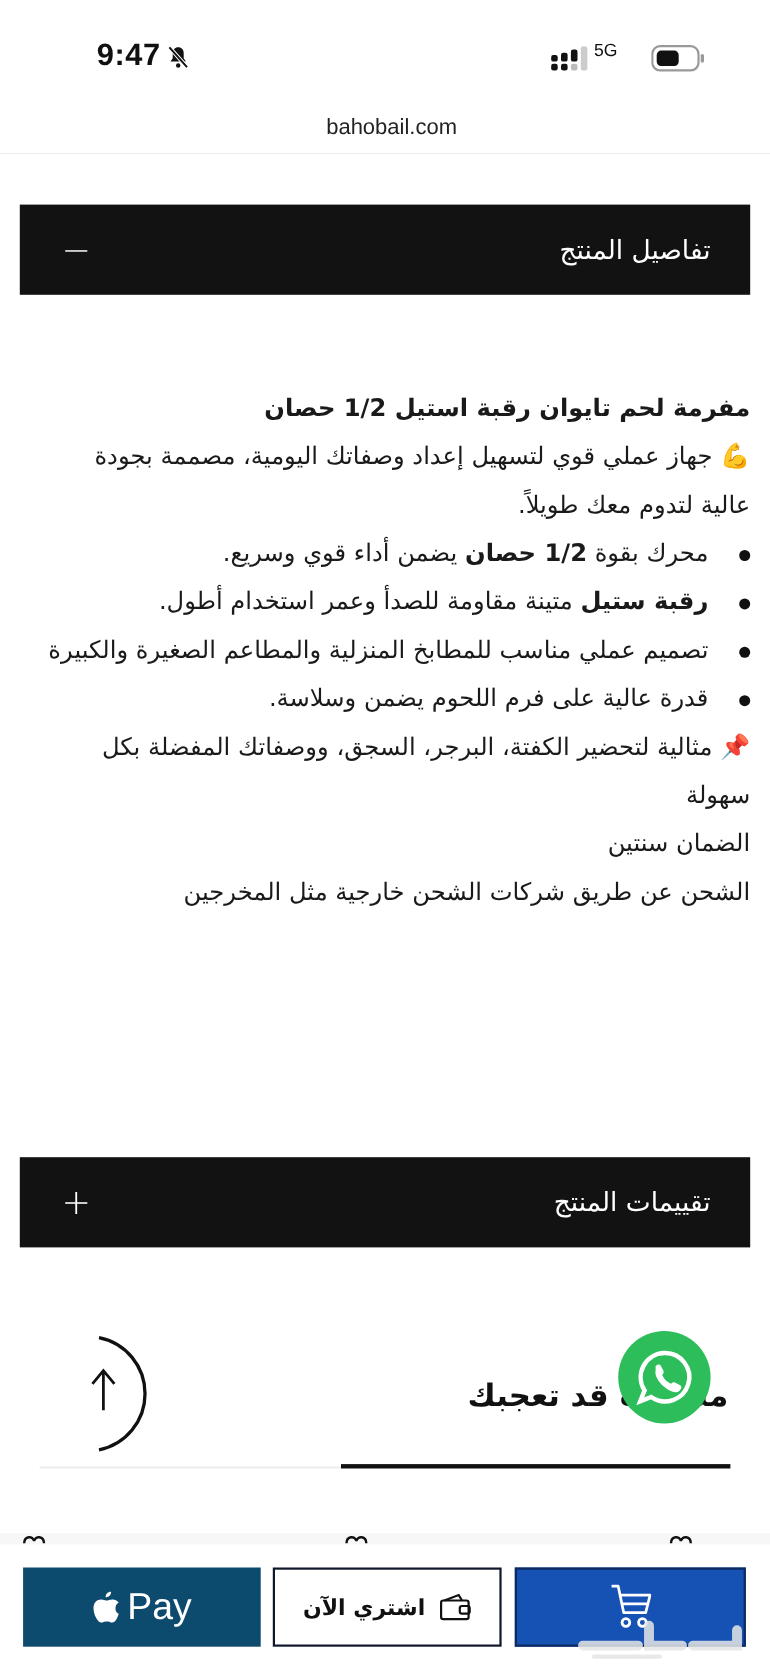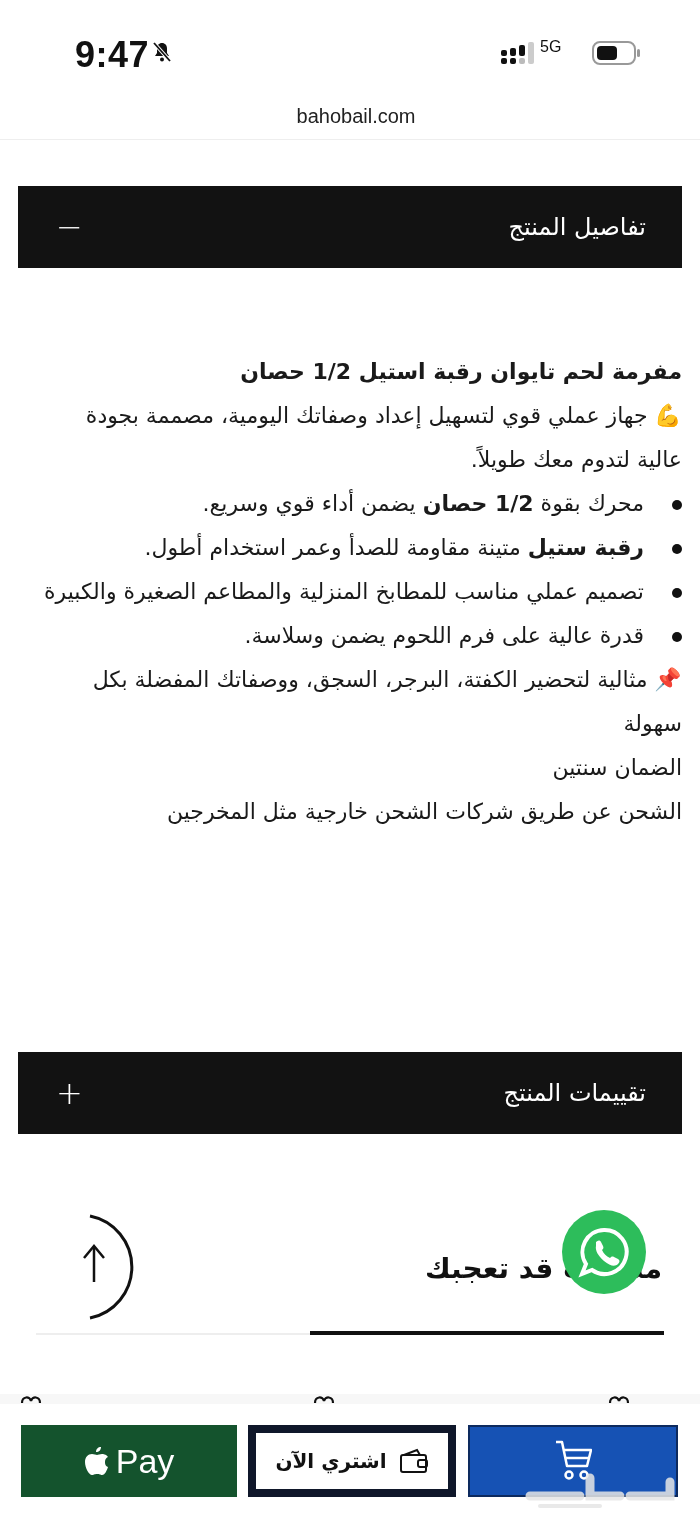--- a/index.html
+++ b/index.html
@@ -1,21 +1,21 @@
 <!DOCTYPE html>
 <html><head>
 <meta charset="utf-8">
 <style>
   * { box-sizing: border-box; margin: 0; padding: 0; }
   html, body { width: 700px; height: 1518px; background: #ffffff; overflow: hidden; }
   body { font-family: "DejaVu Sans", "Liberation Sans", sans-serif; color: #111; position: relative; }
 
   
   .status-bar { position: absolute; top: 0; left: 0; width: 700px; height: 96px; }
-  .status-time { position: absolute; left: 75px; top: 34px; font-size: 36px; font-weight: bold; font-family: "Liberation Sans", sans-serif; letter-spacing: 0.5px; }
+  .status-time { position: absolute; left: 88px; top: 34px; font-size: 28px; font-weight: bold; font-family: "Liberation Sans", sans-serif; letter-spacing: 0.5px; }
   .bell-icon { position: absolute; left: 150px; top: 40px; width: 24px; height: 24px; }
   .signal-icon { position: absolute; left: 501px; top: 42px; width: 40px; height: 24px; }
   .net-label { position: absolute; left: 540px; top: 38px; font-size: 16px; font-family: "Liberation Sans", sans-serif; }
   .battery-icon { position: absolute; left: 592px; top: 40px; width: 50px; height: 26px; }
 
   .url-bar { position: absolute; top: 96px; left: 0; width: 700px; height: 44px; text-align: center; font-size: 20px; font-family: "Liberation Sans", sans-serif; color: #222; line-height: 40px; border-bottom: 1px solid #eee; padding-left: 12px; }
 
   
   .accordion { position: absolute; left: 18px; width: 664px; height: 82px; background: #121212; display: flex; align-items: center; justify-content: space-between; padding: 0 36px 0 38px; direction: rtl; }
   .accordion .acc-title { color: #fff; font-size: 24px; }
@@ -40,23 +40,23 @@
   .tab-line-active { position: absolute; top: 1331px; left: 310px; width: 354px; height: 4px; background: #111; }
 
   .card-strip { position: absolute; top: 1394px; left: 0; width: 700px; height: 12px; background: #f7f7f7; }
   .heart { position: absolute; top: 1394px; width: 22px; height: 10px; }
 
   .whatsapp { position: absolute; left: 562px; top: 1210px; width: 84px; height: 84px; border-radius: 50%; background: #2dbd5b; display: flex; align-items: center; justify-content: center; }
 
   
   .bottom-bar { position: absolute; top: 1404px; left: 0; width: 700px; height: 114px; background: #fff; }
   .btn { position: absolute; top: 21px; height: 72px; display: flex; align-items: center; justify-content: center; }
-  .btn-applepay { left: 21px; width: 216px; background: #14532d; color: #fff; font-family: "Liberation Sans", sans-serif; font-size: 34px; }
+  .btn-applepay { left: 21px; width: 216px; background: #0c4a6e; color: #fff; font-family: "Liberation Sans", sans-serif; font-size: 34px; }
   .btn-applepay .apple-icon { width: 26px; height: 30px; margin-right: 6px; }
-  .btn-buynow { left: 248px; width: 208px; background: #fff; border: 8px solid #0f172a; direction: rtl; font-size: 20px; font-weight: bold; gap: 12px; }
+  .btn-buynow { left: 248px; width: 208px; background: #fff; border: 2px solid #0f172a; direction: rtl; font-size: 20px; font-weight: bold; gap: 12px; }
   .btn-cart { left: 468px; width: 210px; background: #1652b4; border: 2px solid #0d2a5e; }
   .watermark { position: absolute; right: 20px; bottom: 8px; width: 160px; height: 44px; opacity: 0.85; }
 </style>
 </head>
 <body>
 
 <div class="status-bar">
   <span class="status-time">9:47</span>
   <svg class="bell-icon" viewBox="0 0 24 24">
     <path d="M12 3c-3 0-5 2.3-5 5.5V13l-2 3h14l-2-3V8.5C17 5.3 15 3 12 3z" fill="#111"></path>

